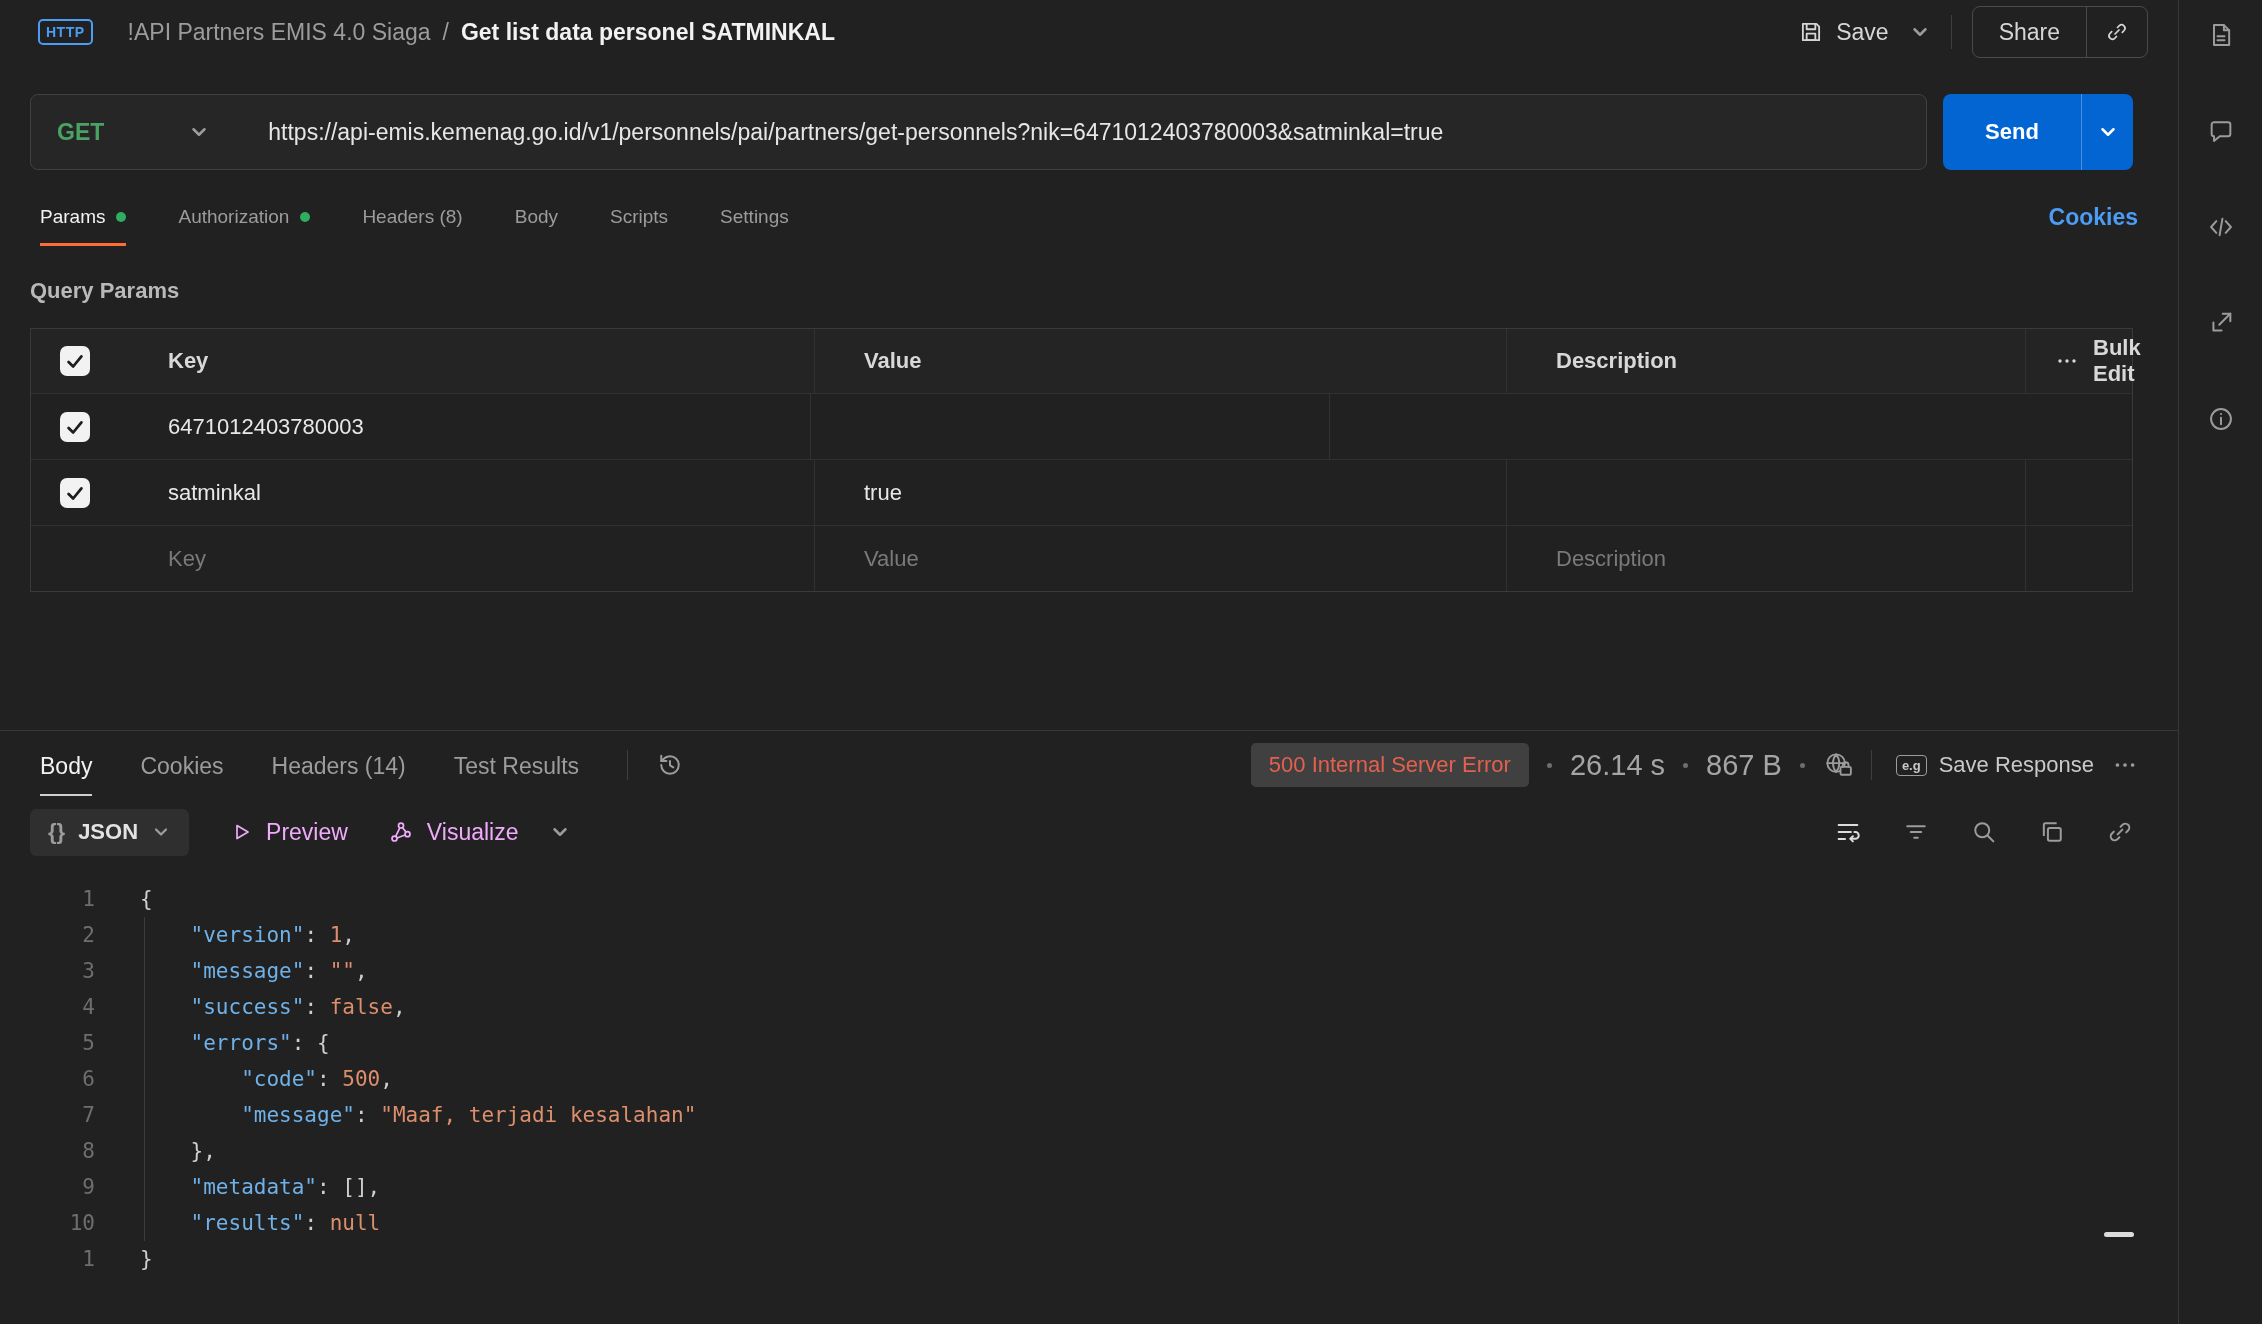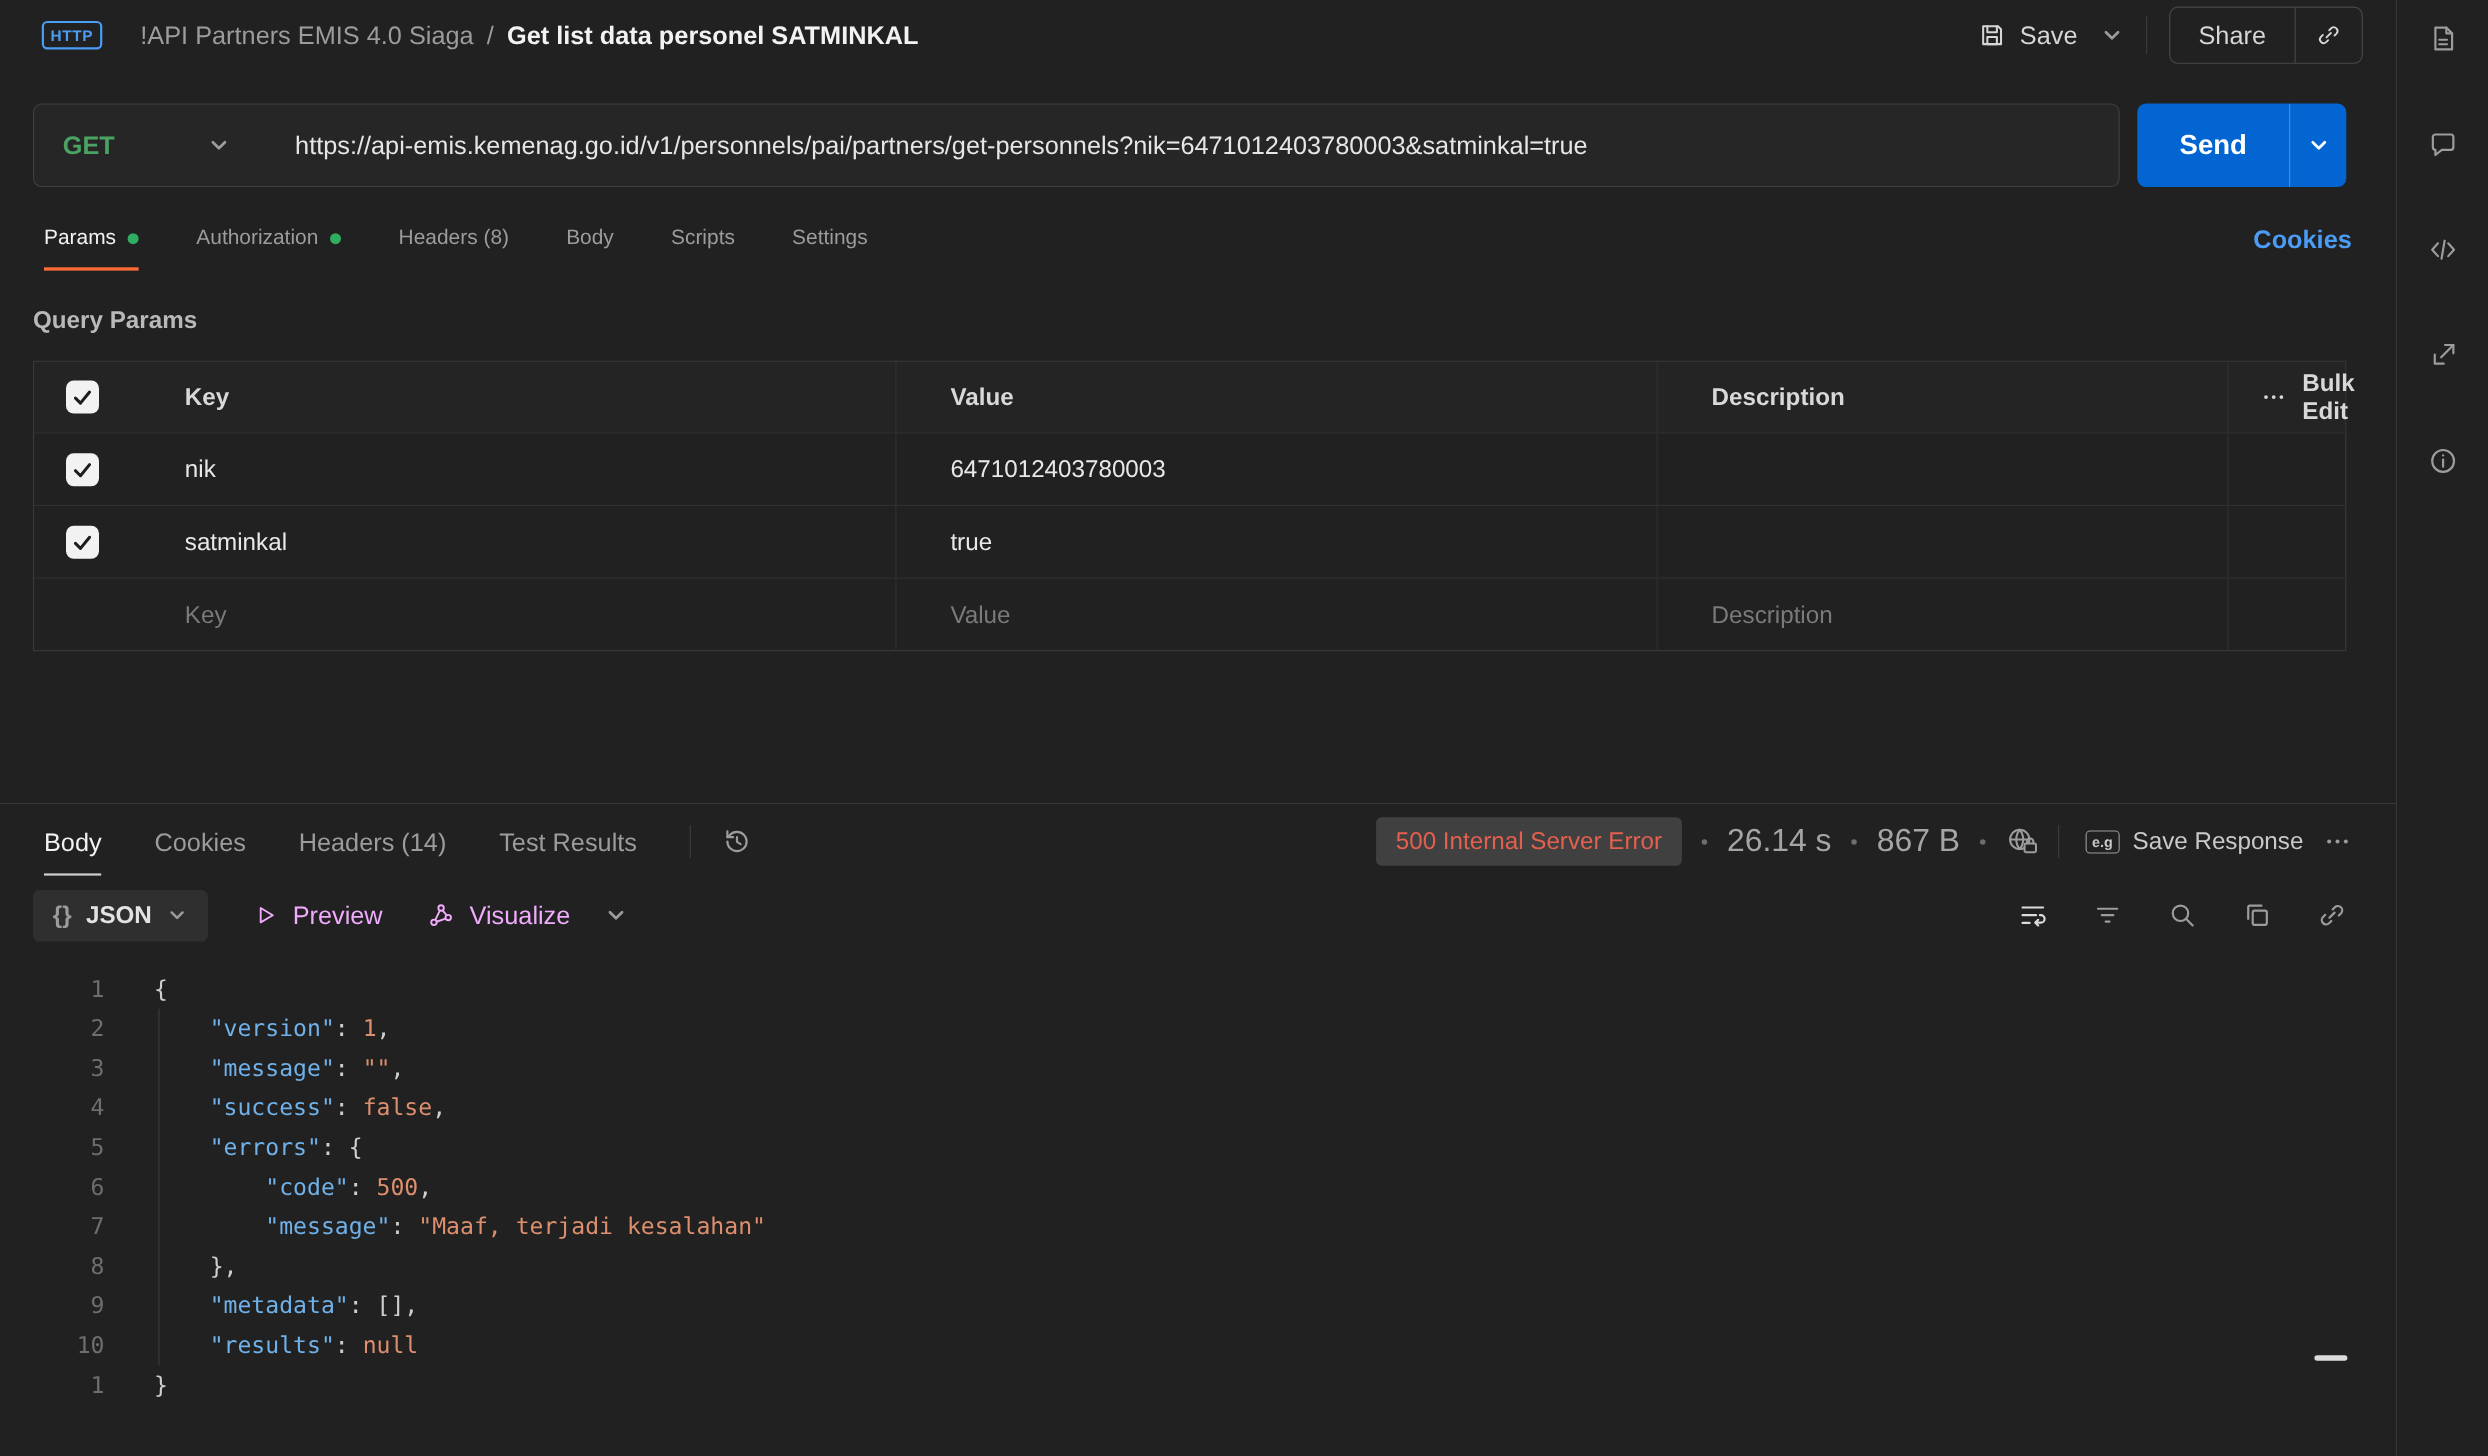--- a/index.html
+++ b/index.html
@@ -40,21 +40,21 @@
   .request-row { display:flex; padding:0 30px 0 30px; margin-top:30px; gap:16px; height:76px; margin-right:15px; }
   .url-box {
     flex:1; display:flex; align-items:center;
     background:#262626; border:1px solid #404040; border-radius:8px;
   }
   .method { display:flex; align-items:center; padding-left:26px; cursor:pointer; }
   .method-label { color:#4aa263; font-weight:700; font-size:23px; }
   .method .chev { margin-left:84px; color:#9c9c9c; }
   .url-text { margin-left:58px; font-size:23px; color:#e6e6e6; white-space:nowrap; }
   .send-btn { width:190px; flex:none; background:#0265d2; border-radius:8px; display:flex; align-items:stretch; overflow:hidden; cursor:pointer; }
-  .send-main { flex:1; display:flex; align-items:center; justify-content:center; font-size:25px; font-weight:700; color:#fff; }
+  .send-main { flex:1; display:flex; align-items:center; justify-content:center; font-size:22px; font-weight:700; color:#fff; }
   .send-caret { width:52px; border-left:1px solid rgba(255,255,255,.28); display:flex; align-items:center; justify-content:center; color:#fff; }
 
   
   .req-tabs { display:flex; align-items:flex-end; padding:0 40px; margin-top:34px; gap:52px; }
   .tab { font-size:19px; color:#9c9c9c; display:flex; align-items:center; gap:11px; padding-bottom:15px; border-bottom:3px solid transparent; cursor:pointer; }
   .tab.active { color:#f2f2f2; border-bottom-color:#ff6c37; }
   .dot { width:10px; height:10px; border-radius:50%; background:#2fae62; }
   .cookies-link { margin-left:auto; color:#4a9cf5; font-weight:700; font-size:23px; padding-bottom:15px; cursor:pointer; }
 
   .qp-title { padding:0 30px; margin-top:32px; font-size:22px; font-weight:700; color:#b9b9b9; }
@@ -232,21 +232,20 @@
       </div>
 
       <div class="pt-row">
         <div class="cell c-select">
           <span class="checkbox">
             <svg width="22" height="22" viewBox="0 0 24 24" fill="none" stroke="#1d1d1d" stroke-width="3" stroke-linecap="round" stroke-linejoin="round">
                 <polyline points="5,13 10,18 19,7"></polyline>
               </svg>
           </span>
         </div>
-        <div class="cell c-key">nik</div>
         <div class="cell c-value">6471012403780003</div>
         <div class="cell c-desc"></div>
         <div class="cell c-actions"></div>
       </div>
 
       <div class="pt-row">
         <div class="cell c-select">
           <span class="checkbox">
             <svg width="22" height="22" viewBox="0 0 24 24" fill="none" stroke="#1d1d1d" stroke-width="3" stroke-linecap="round" stroke-linejoin="round">
                 <polyline points="5,13 10,18 19,7"></polyline>

